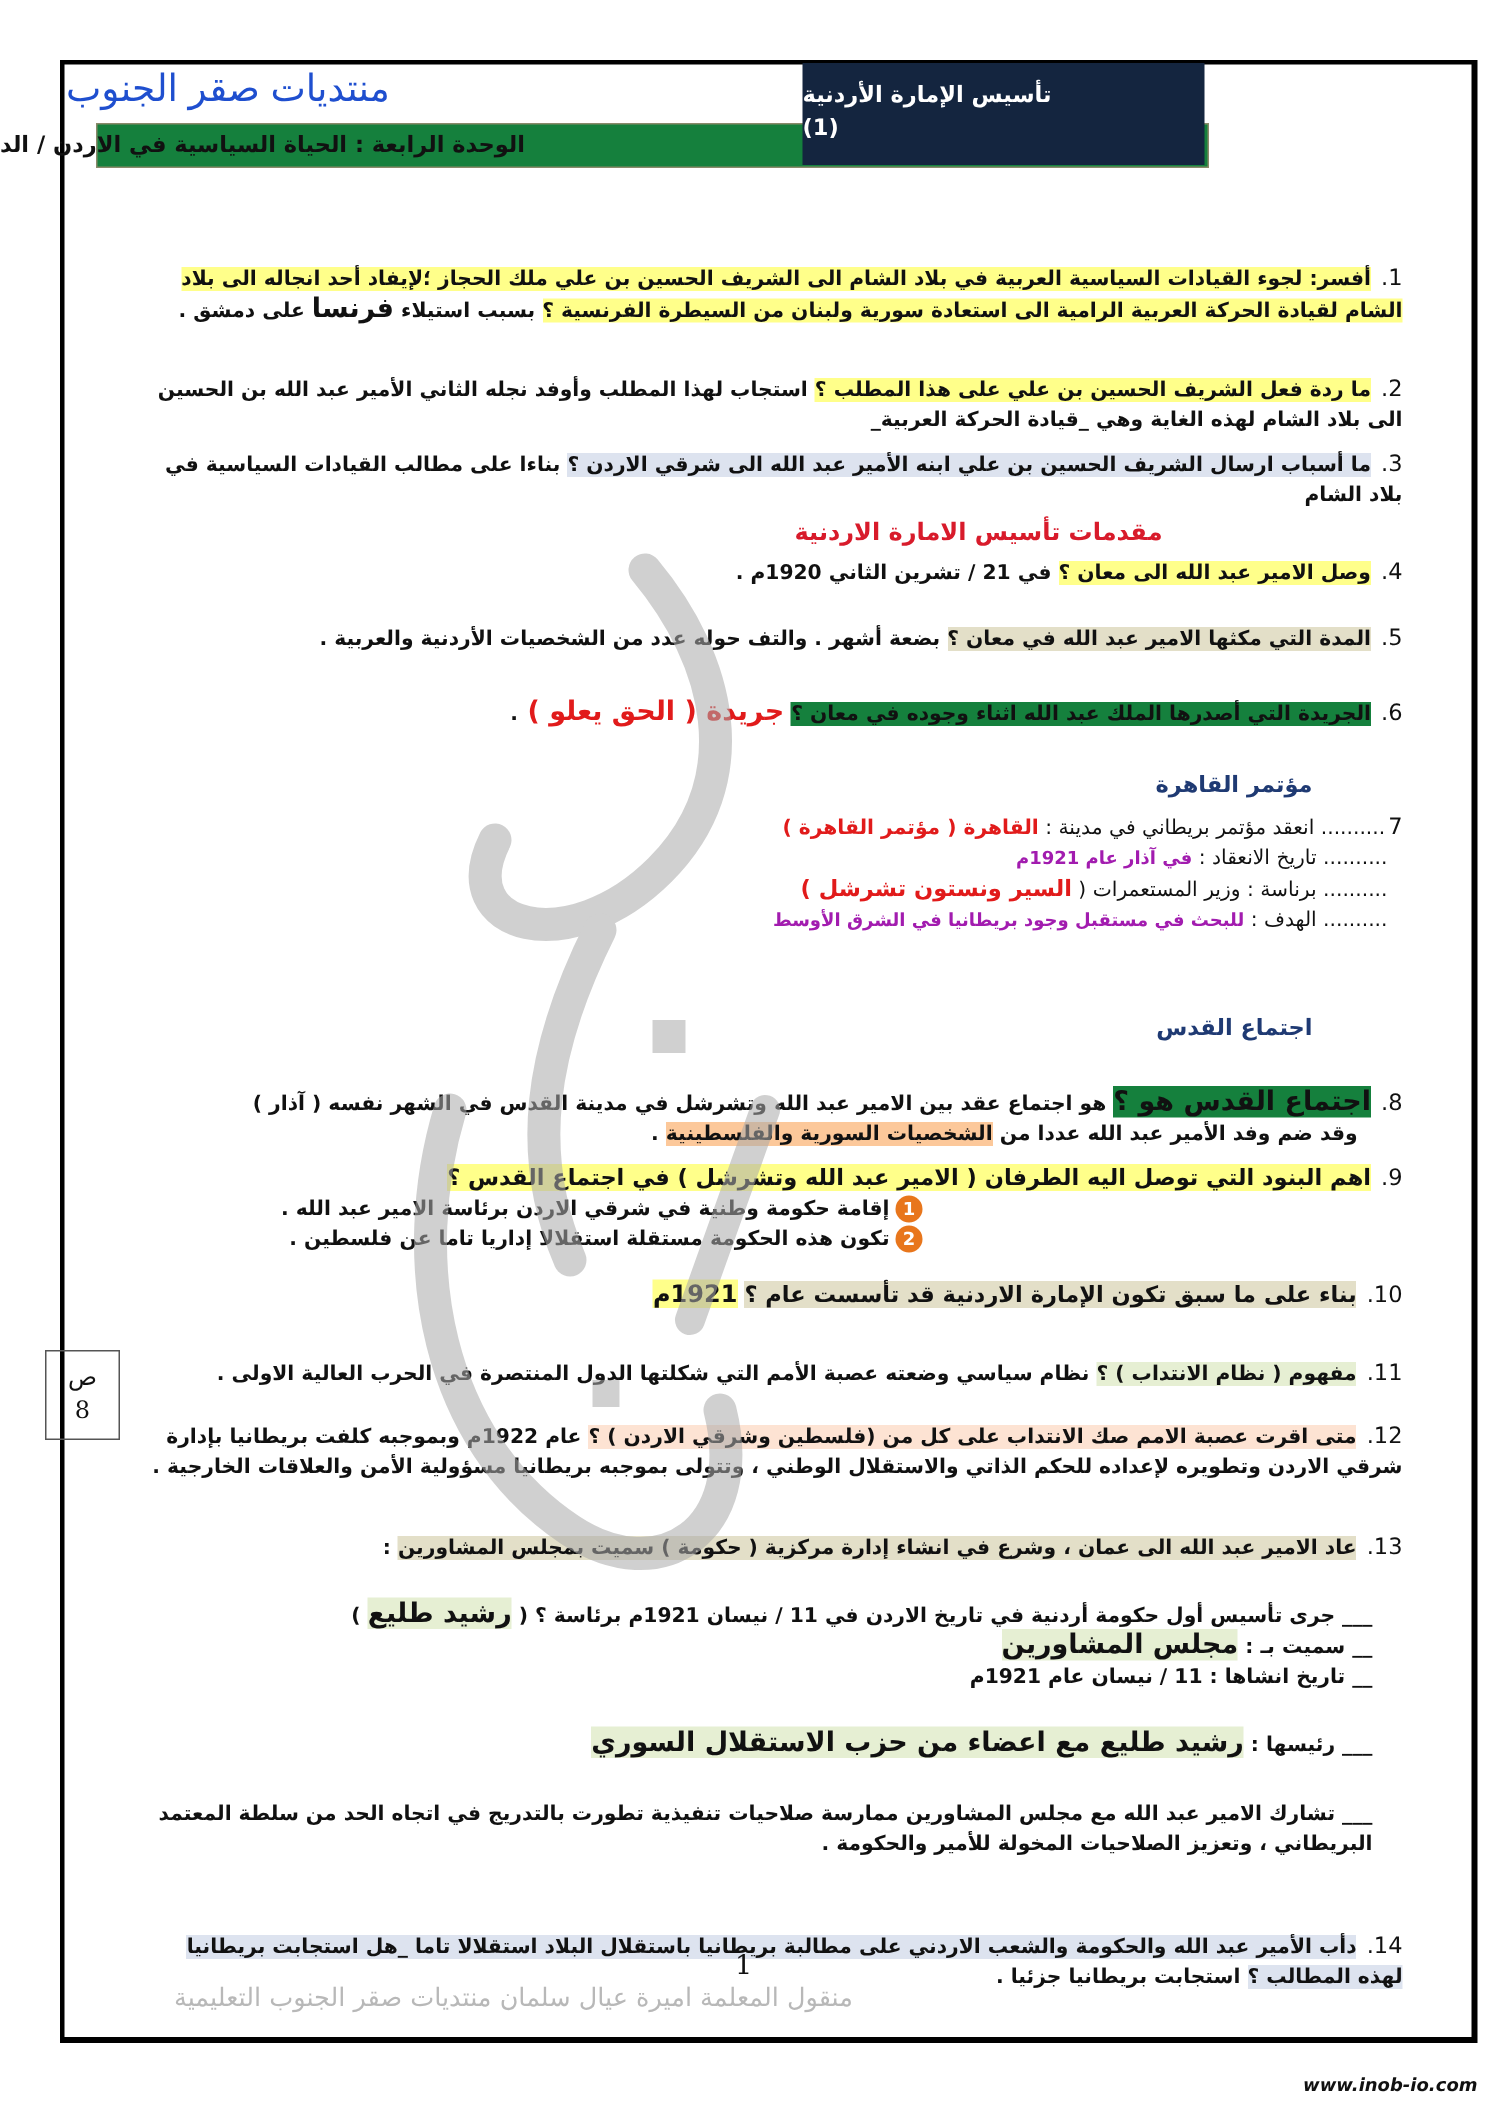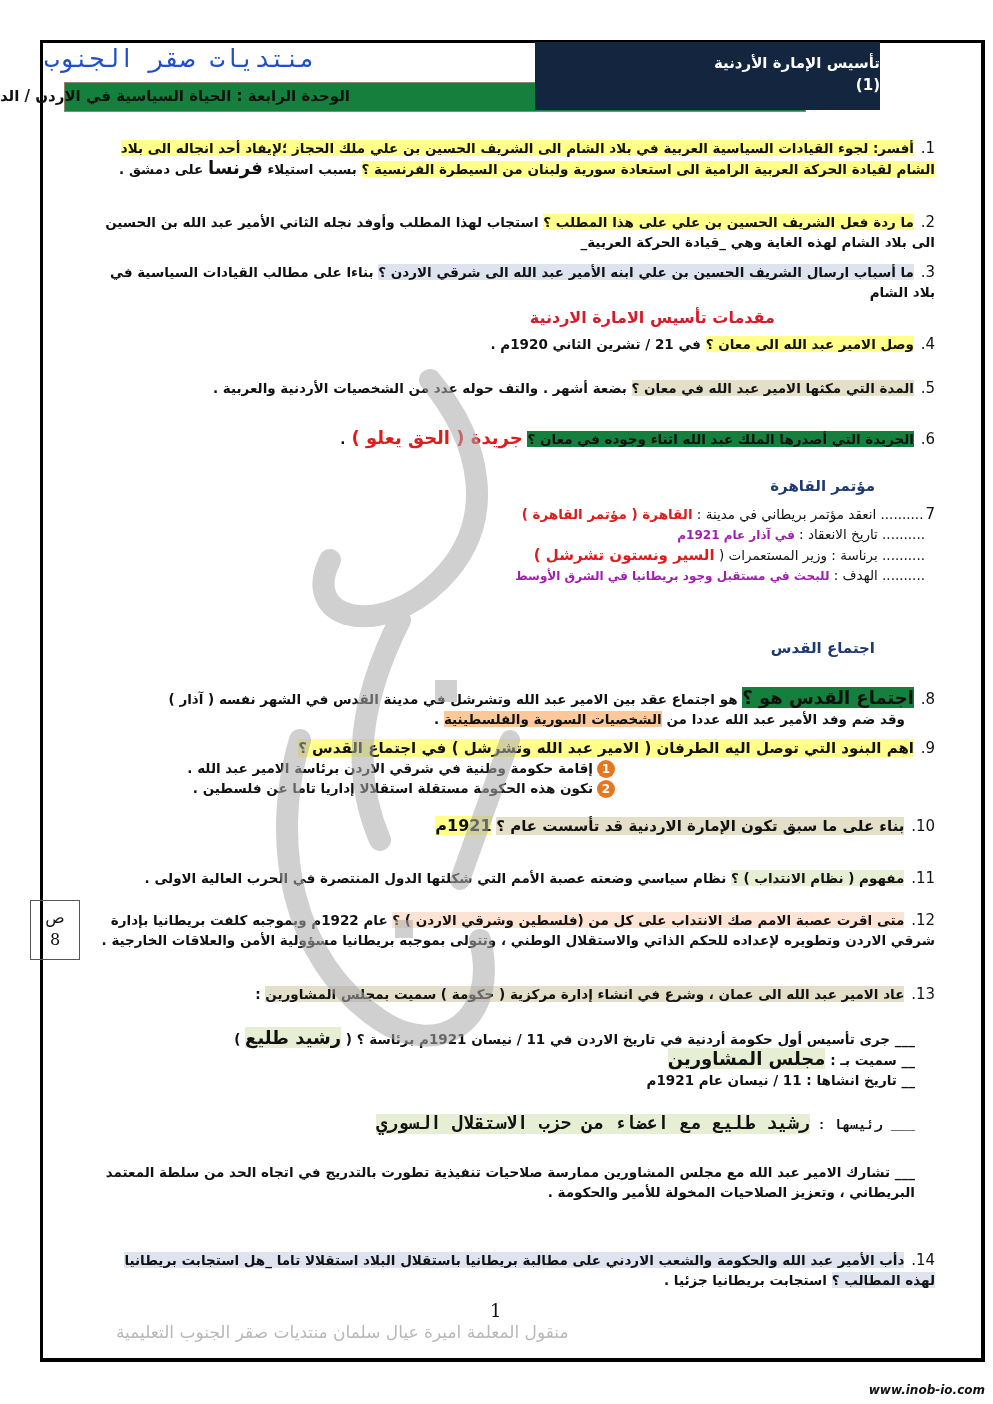--- a/index.html
+++ b/index.html
@@ -1,23 +1,23 @@
 <!DOCTYPE html>
 <html><head>
 <meta charset="utf-8">
 <style>
   html, body { margin: 0; padding: 0; background: #ffffff; }
   body { width: 993px; height: 1404px; position: relative; overflow: hidden; font-family: "DejaVu Sans", sans-serif; color: #111; }
   .frame { position: absolute; left: 40px; top: 40px; width: 945px; height: 1322px; border: 3px solid #000; border-right-width: 4px; border-bottom-width: 4px; box-sizing: border-box; }
-  .site-title { position: absolute; left: 44px; top: 44px; font-size: 25px; color: #1f4fcf; font-family: Liberation Mono, monospace; direction: rtl; letter-spacing: 0; }
-  .title-box { position: absolute; left: 535px; top: 42px; width: 345px; height: 68px; background: #14253f; color: #fff; text-align: right; font-size: 15px; font-weight: bold; line-height: 22px; padding-top: 10px; box-sizing: border-box; z-index: 3; }
+  .site-title { position: absolute; left: 44px; top: 44px; font-size: 25px; color: #1f4fcf; font-family: Liberation Sans, sans-serif; direction: rtl; letter-spacing: 0; }
+  .title-box { position: absolute; left: 535px; top: 42px; width: 268px; height: 68px; background: #14253f; color: #fff; text-align: left; font-size: 15px; font-weight: bold; line-height: 22px; padding-top: 10px; box-sizing: border-box; z-index: 3; }
   .unit-bar { position: absolute; left: 64px; top: 82px; width: 742px; height: 30px; background: #15803d; border: 1px solid #8a8a6a; box-sizing: border-box; z-index: 2; }
   .unit-text { position: absolute; right: 455px; top: 4px; font-size: 15px; font-weight: bold; direction: rtl; white-space: nowrap; }
   .content { position: absolute; left: 95px; top: 120px; width: 840px; direction: rtl; font-size: 13.5px; font-weight: bold; line-height: 20px; }
-  .q { position: absolute; right: 0; width: 840px; text-align: right; }
+  .q { position: absolute; right: 0; width: 840px; text-align: right; margin-top: 37px; }
   .num { font-weight: normal; font-size: 15px; margin-left: 2px; }
   .hl-y { background: #ffff8a; }
   .hl-b { background: #dde3ef; }
   .hl-t { background: #e3dfc8; }
   .hl-p { background: #15803d; }
   .hl-o { background: #fcc89a; }
   .hl-g { background: #e6efd3; }
   .hl-peach { background: #fde3d3; }
   .red { color: #e11b1b; }
   .dred { color: #a21caf; font-size: 12px; }
@@ -164,21 +164,21 @@
     </div>
     <div style="margin-top:24px; margin-right:20px;">
       <span>___ جرى تأسيس أول حكومة أردنية في تاريخ الاردن في 11 / نيسان 1921م برئاسة ؟ ( </span><span class="hl-g big">رشيد طليع</span><span> )</span>
     </div>
     <div style="margin-right:20px;">
       <span>__ سميت بـ  : </span><span class="hl-g big">مجلس المشاورين</span>
     </div>
     <div style="margin-right:20px;">
       <span>__ تاريخ انشاها : 11 / نيسان عام 1921م</span>
     </div>
-    <div style="margin-top:24px; margin-right:20px;font-family:Liberation Mono, monospace;">
+    <div style="margin-top:24px; margin-right:20px;">
       <span>___ رئيسها : </span><span class="hl-g" style="font-size:18px;">رشيد طليع مع اعضاء من حزب الاستقلال  السوري</span>
     </div>
     <div style="margin-top:26px; margin-right:20px; width:820px;">
       <span>___ تشارك الامير عبد الله مع مجلس المشاورين ممارسة صلاحيات تنفيذية  تطورت بالتدريج في اتجاه الحد من سلطة المعتمد البريطاني ، وتعزيز الصلاحيات المخولة  للأمير والحكومة .</span>
     </div>
   </div>
 
   <div class="q" style="top:1130px;">
     <span class="num">14.</span>
     <span class="hl-b">دأب الأمير عبد الله والحكومة والشعب الاردني على مطالبة بريطانيا باستقلال البلاد استقلالا تاما _هل استجابت بريطانيا لهذه المطالب ؟</span>

